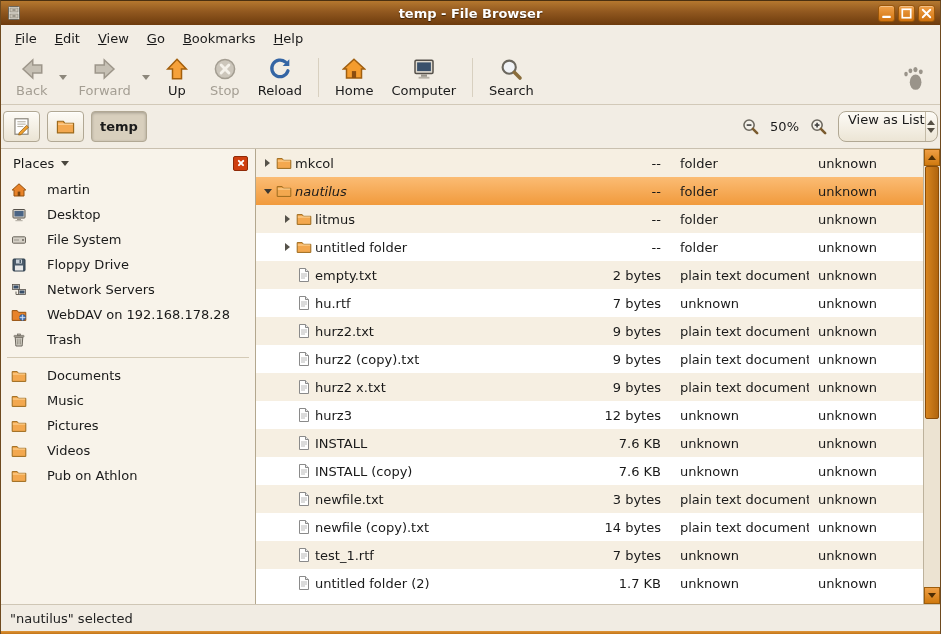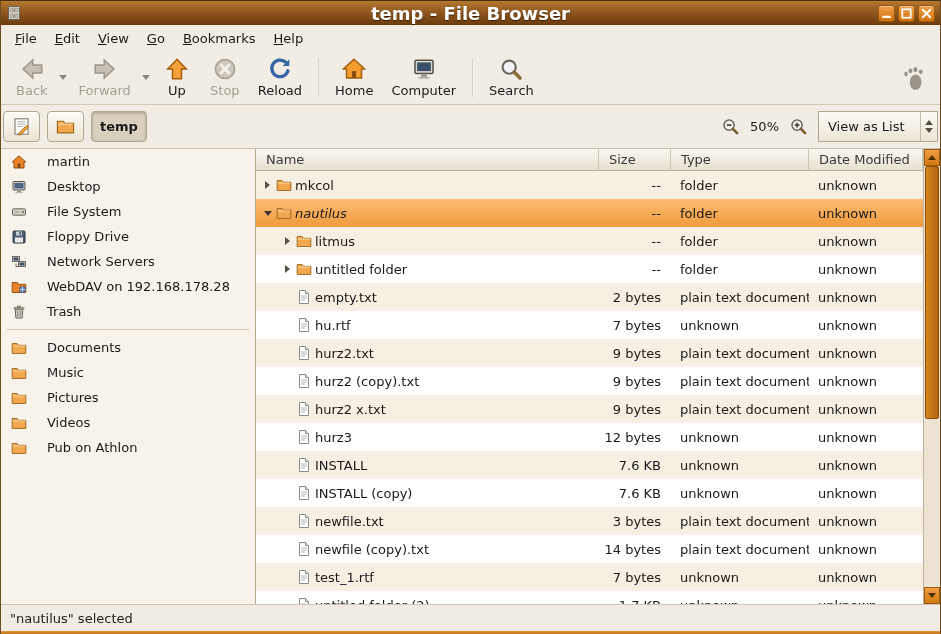--- a/index.html
+++ b/index.html
@@ -21,21 +21,21 @@
   
   .titlebar {
     height: 24px; flex: 0 0 24px;
     background: linear-gradient(180deg, #b5782f 0%, #91581f 45%, #6d3b0d 100%);
     display: flex; align-items: center; position: relative;
     padding: 0 5px;
   }
   .title-icon { width: 16px; height: 16px; z-index: 2; }
   .title-text {
     position: absolute; left: 0; right: 0; text-align: center;
-    color: #fff; font-weight: bold; font-size: 18px;
+    color: #fff; font-weight: bold; font-size: 13px;
     text-shadow: 0 1px 1px rgba(0,0,0,.55);
   }
   .win-controls { margin-left: auto; display: flex; gap: 3px; z-index: 2; }
   .win-btn {
     width: 17px; height: 17px; border-radius: 3px;
     background: linear-gradient(180deg, #f0a14a, #d1730f);
     border: 1px solid #9c5708;
     box-shadow: inset 0 1px 0 rgba(255,255,255,.35);
   }
   .win-btn svg { width: 100%; height: 100%; display: block; }
@@ -83,23 +83,23 @@
     box-shadow: inset 0 1px 0 rgba(255,255,255,.7);
   }
   .loc-btn.active {
     background: #d8cfbd;
     box-shadow: inset 0 1px 3px rgba(0,0,0,.25);
     font-weight: bold;
   }
   .loc-right { margin-left: auto; display: flex; align-items: center; gap: 10px; }
   .zoom-btn { display: flex; align-items: center; }
   .combo {
-    width: 120px; height: 31px; border: 1px solid #b1a894; border-radius: 0;
+    width: 100px; height: 31px; border: 1px solid #b1a894; border-radius: 8px;
     background: linear-gradient(180deg, #fdfbf6, #ece5d5);
-    display: flex; align-items: center;
+    display: flex; 
   }
   .combo-label { flex: 1; padding-left: 9px; white-space: nowrap; }
   .combo-arrows {
     width: 17px; height: 100%; border-left: 1px solid #c3baa6;
     display: flex; flex-direction: column; align-items: center; justify-content: center; gap: 3px;
   }
   .tri-up { width:0; height:0; border-left:4px solid transparent; border-right:4px solid transparent; border-bottom:5px solid #554f44; }
   .tri-dn { width:0; height:0; border-left:4px solid transparent; border-right:4px solid transparent; border-top:5px solid #554f44; }
   
   .content { flex: 1; display: flex; min-height: 0; }
@@ -379,20 +379,27 @@
         <span class="combo-arrows">
             <span class="tri-up"></span>
             <span class="tri-dn"></span>
           </span>
       </div>
     </div>
   </div>
 
   <div class="content">
     <div class="sidebar">
+      <div class="sidebar-header">
+        <div class="places-btn">
+          <span>Places</span>
+          <span class="places-tri"></span>
+        </div>
+        <div class="sidebar-close"></div>
+      </div>
       <div id="sidebar-items">
           <div class="sb-item">
     <span class="icon">
               <svg viewBox="0 0 16 16">
                 <path d="M8 1.8 L14.8 8 h-1.8 v6 H3 V8 H1.2 Z" fill="#e8832a" stroke="#94500e"></path>
                 <rect x="6.7" y="9.6" width="2.6" height="4.4" fill="#7c4610"></rect>
               </svg>
             </span>
             <span class="sb-label">martin</span>
   </div>
@@ -508,35 +515,20 @@
                 <path d="M1.2 3.6 h5 l1.3 1.7 h7.3 V13.4 H1.2 Z" fill="#f3a84f" stroke="#9c6a1d" stroke-linejoin="round"></path>
                 <path d="M1.8 6 h12.4" stroke="#ffd9a0" stroke-width="1"></path>
               </svg>
             </span>
             <span class="sb-label">Pub on Athlon</span>
   </div>
         </div>
     </div>
 
     <div class="main">
-      <div class="list-header" id="list-header">
-          <div class="col-header">
-    <span class="col-label">Name</span>
-  <span class="sort-arrow"></span>
-          </div>
-          <div class="col-header">
-    <span class="col-label">Size</span>
-  </div>
-          <div class="col-header">
-    <span class="col-label">Type</span>
-  </div>
-          <div class="col-header">
-    <span class="col-label">Date Modified</span>
-  </div>
-        </div>
       <div class="rows" id="file-rows">
           <div class="file-row alt">
     <div class="cell cell-name" style="padding-left: 8px;">
       <span class="expander"></span>
       <span class="icon">
                 <svg viewBox="0 0 16 16">
                   <path d="M1.2 3.6 h5 l1.3 1.7 h7.3 V13.4 H1.2 Z" fill="#f3a84f" stroke="#9c6a1d" stroke-linejoin="round"></path>
                   <path d="M1.8 6 h12.4" stroke="#ffd9a0" stroke-width="1"></path>
                 </svg>
               </span>

